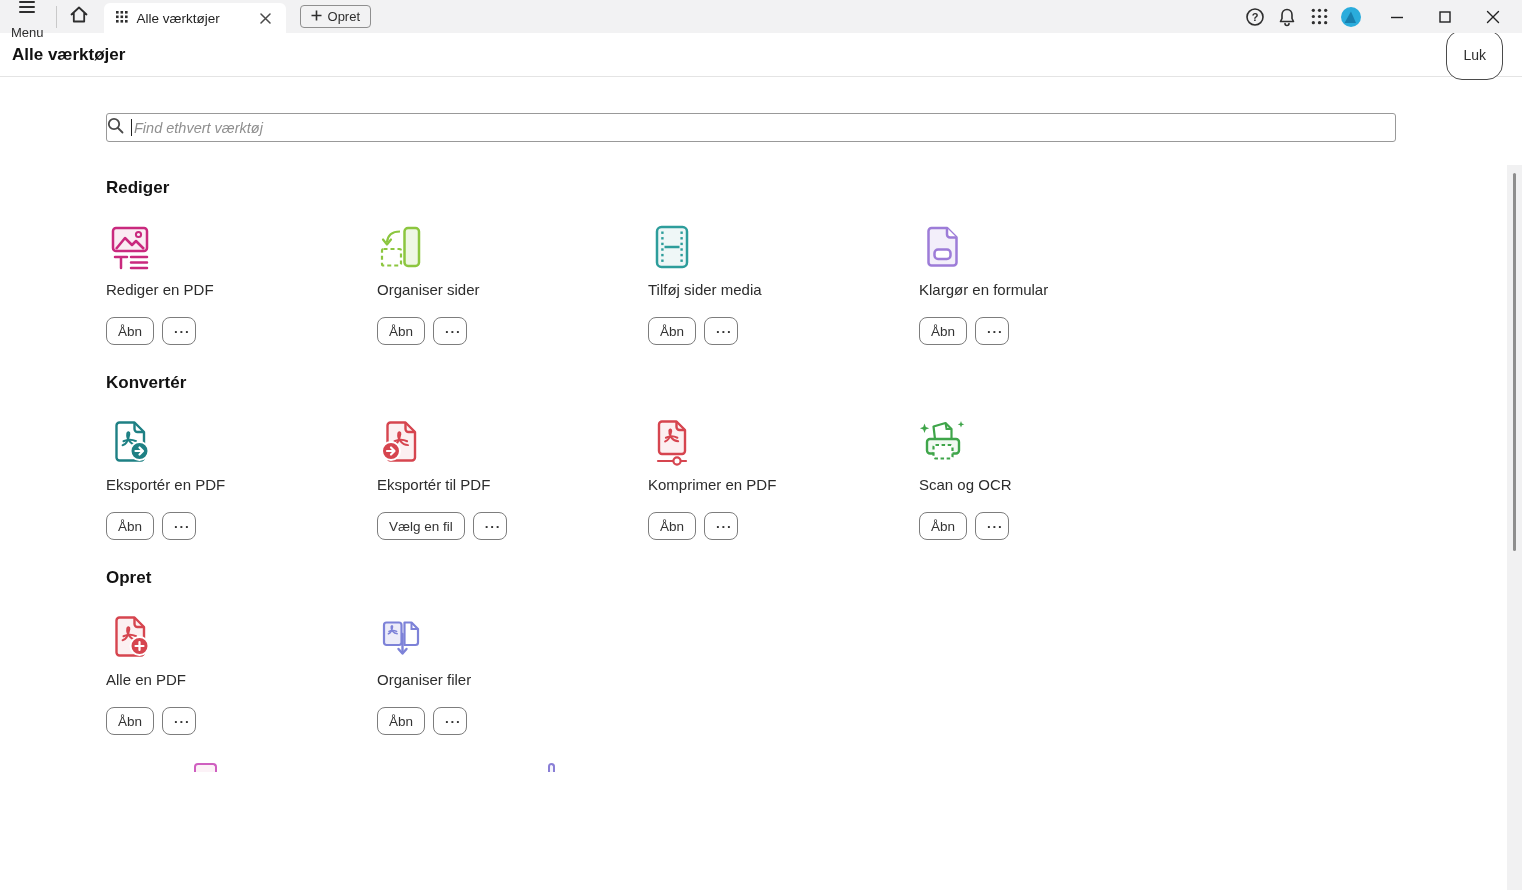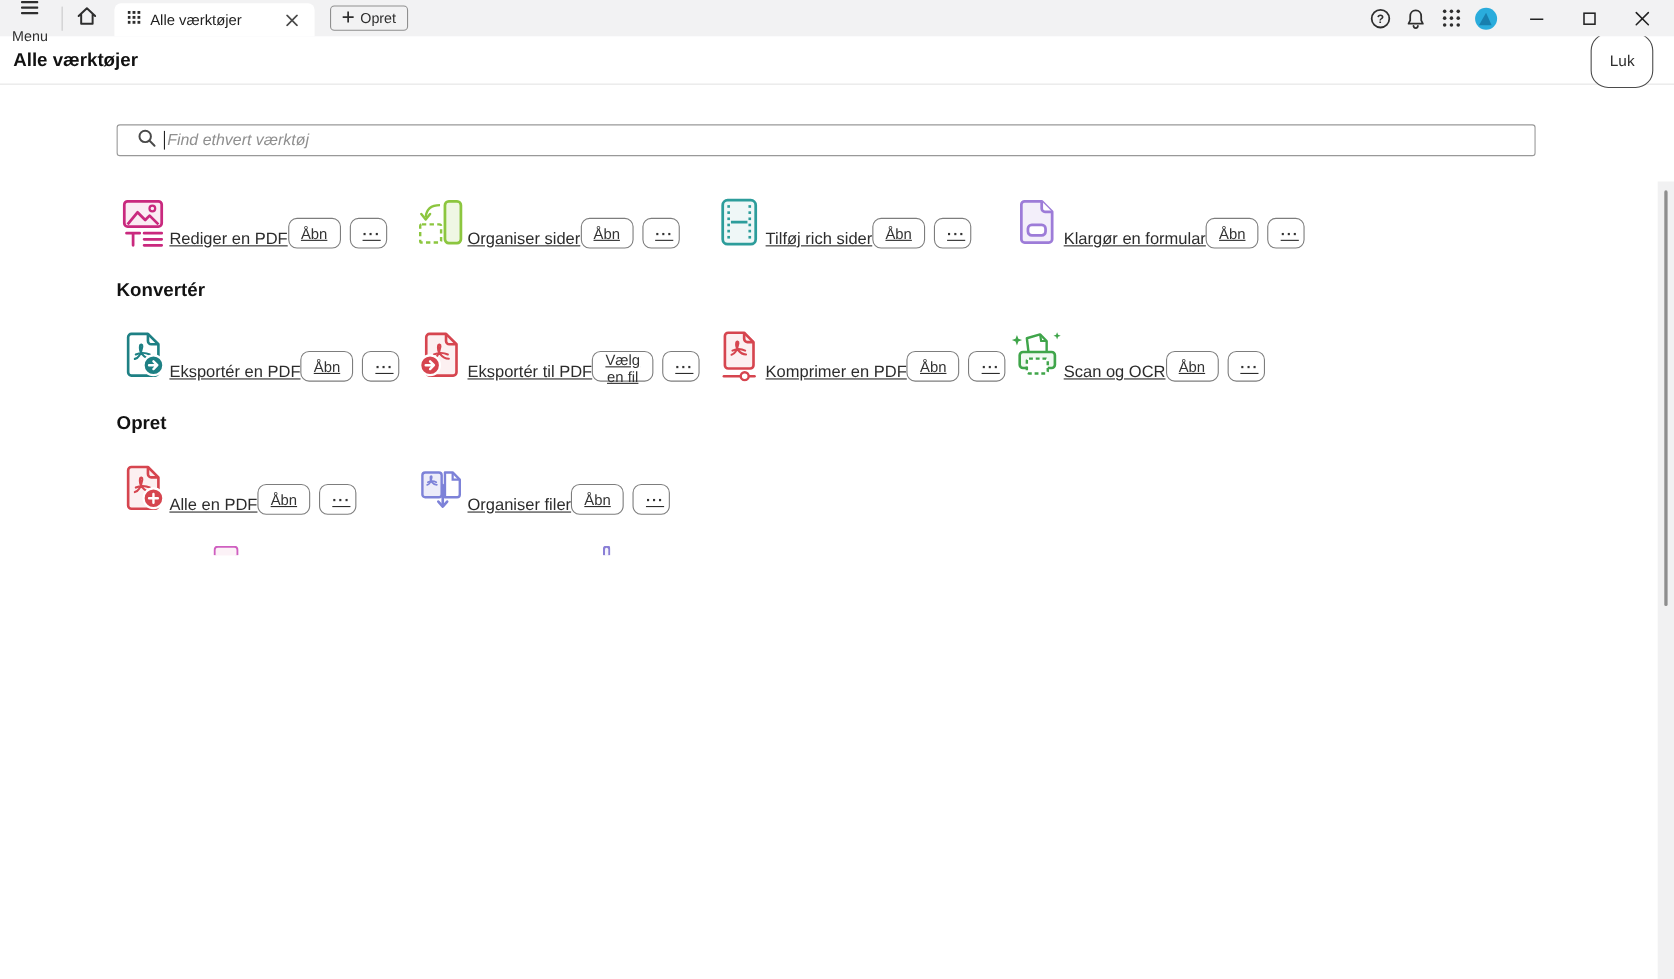--- a/index.html
+++ b/index.html
@@ -24,32 +24,32 @@
 
   
   .pagehead { height:44px; display:flex; align-items:center; justify-content:space-between;
     padding:0 19px 0 12px; border-bottom:1px solid #e4e4e4; background:#fff; }
   .page-title { font-size:17px; font-weight:bold; color:#111; }
   .luk-btn { border:1.5px solid #4b4b4b; border-radius:16px; background:#fff; padding:16px 16px;
     font-size:14px; color:#2e2e2e; font-family:inherit; }
 
   
   .search-wrap { margin:36px 0 0 106px; width:1290px; }
-  .search-box { border:1px solid #999; border-radius:3px; height:29px; display:flex; align-items:center; padding:0 18px; background:#fff; }
+  .search-box { border:1px solid #999; border-radius:3px; height:29px; display:flex; align-items:center; padding:0 0; background:#fff; }
   .caret { width:1px; height:17px; background:#222; margin-left:7px; }
   .search-box input { border:none; outline:none; flex:1; font-size:14.5px; padding-left:2px; color:#333; background:transparent; font-family:inherit; }
   .search-box input::placeholder { font-style:italic; color:#8f8f8f; }
 
   
   .sections { padding-left:106px; }
   .section { margin-top:28px; }
   .section:first-child { margin-top:36px; }
   .sec-title { font-size:17px; font-weight:bold; color:#121212; }
   .tool-row { display:flex; gap:67px; margin-top:25px; align-items:flex-start; }
-  .card { width:204px; display:flex; flex-direction:row; align-items:flex-end;text-decoration:underline; }
+  .card { width:204px; display:flex; flex-direction:column; align-items:flex-start; }
   .tool-icon svg { display:block; }
   .tool-label { margin-top:10px; font-size:15px; color:#2c2c2c; white-space:nowrap; }
   .tool-actions { margin-top:19px; display:flex; gap:8px; }
   .tool-actions button { border:1px solid #7d7d7d; background:#fff; border-radius:8px; height:28px;
     padding:0 11px; font-size:13.5px; color:#333; font-family:inherit; }
   .more-btn { width:34px; font-weight:bold; letter-spacing:1px; }
 
   .partial-stub { height:9px; border:2.5px solid; border-bottom:none; border-radius:4px 4px 0 0; background:rgba(201,41,126,0.06); }
   .stub-0 { width:23px; margin-left:88px; }
   .stub-1 { width:7px; margin-left:264px; background:rgba(125,130,216,0.08); }
@@ -280,20 +280,21 @@
           <path d="M11,11 L15.5,15.5" stroke="#4a4a4a" stroke-width="1.8" stroke-linecap="round"></path>
         </svg>
     </span>
     <span class="caret"></span>
     <input type="text" placeholder="Find ethvert værktøj" style="">
   </div>
 </div>
 
 <div class="sections" id="sections">
   <div class="section">
+    <div class="sec-title">Rediger</div>
     <div class="tool-row">
   <div class="card">
     <span class="tool-icon" style="color: rgb(201, 41, 126);">
             <svg width="48" height="48" viewBox="0 0 48 48">
               <use href="#edit-pdf"></use>
             </svg>
           </span>
     <div class="tool-label">Rediger en PDF</div>
     <div class="tool-actions">
       <button class="open-btn">Åbn</button>
@@ -313,21 +314,21 @@
       <button class="more-btn">···</button>
     </div>
   </div>
 
   <div class="card">
     <span class="tool-icon" style="color: rgb(45, 157, 155);">
             <svg width="48" height="48" viewBox="0 0 48 48">
               <use href="#rich-media"></use>
             </svg>
           </span>
-    <div class="tool-label">Tilføj rich sider</div>
+    <div class="tool-label">Tilføj sider media</div>
     <div class="tool-actions">
       <button class="open-btn">Åbn</button>
       <button class="more-btn">···</button>
     </div>
   </div>
 
   <div class="card">
     <span class="tool-icon" style="color: rgb(157, 124, 216);">
             <svg width="48" height="48" viewBox="0 0 48 48">
               <use href="#prepare-form"></use>

